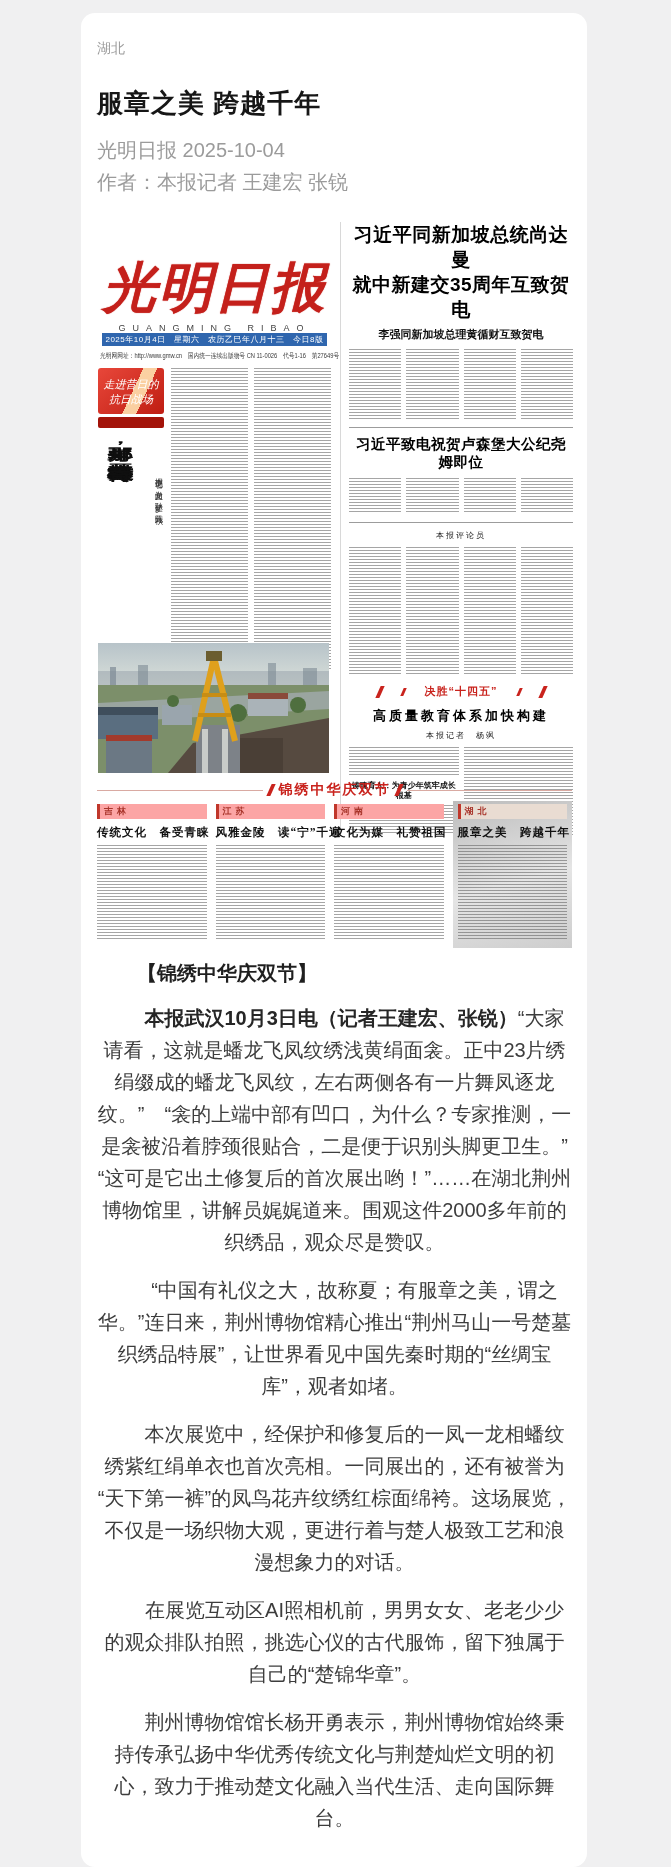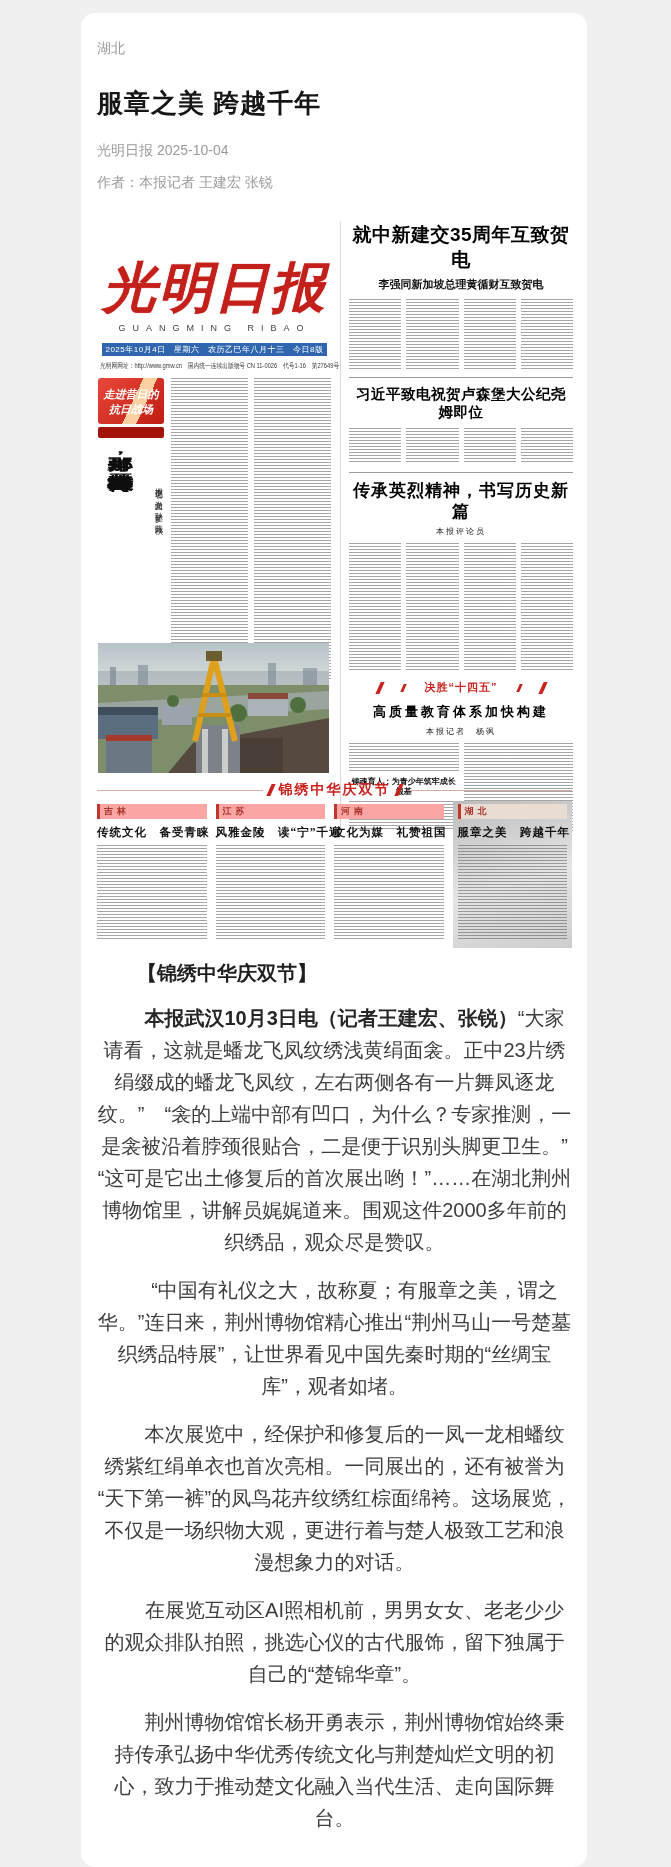--- a/index.html
+++ b/index.html
@@ -11,42 +11,42 @@
   }
   .card{
     position:absolute;left:81px;top:13px;width:506px;height:1854px;
     background:#ffffff;border-radius:14px;
   }
   .inner{padding:25px 15px 0 16px;}
 
   
   .category{font-size:14px;line-height:20px;color:#9b9b9b;}
   .title{font-size:26px;line-height:34px;font-weight:700;color:#161616;margin-top:28px;letter-spacing:1px;}
-  .meta{font-size:14px;line-height:20px;color:#9b9b9b;}
+  .meta{font-size:20px;line-height:20px;color:#9b9b9b;}
   .meta.src{margin-top:20px;}
   .meta.auth{margin-top:12px;}
 
   
   .np{position:relative;margin-top:26px;height:727px;}
   .np-left{position:absolute;left:1px;top:2px;width:233px;}
   .mast-name{
     font-family:"Liberation Serif",serif;font-style:italic;font-weight:700;
     font-size:54px;line-height:64px;letter-spacing:2px;color:#c4201b;text-align:center;
     text-shadow:0 0 1px #c4201b;
     margin-top:36px;
   }
   .mast-latin{text-align:center;font-size:9px;letter-spacing:7px;color:#444;margin-top:3px;}
-  .date-bar{margin:10px 4px 0;background:#2f66ae;color:#fff;font-size:8px;line-height:13px;text-align:center;letter-spacing:.5px;}
+  .date-bar{margin:0 4px 0;background:#2f66ae;color:#fff;font-size:8px;line-height:13px;text-align:center;letter-spacing:.5px;}
   .info-line{margin:5px 0 0 2px;font-size:7px;color:#3a3a3a;white-space:nowrap;transform:scaleX(.82);transform-origin:left;}
 
   .left-row{display:flex;margin-top:7px;height:303px;}
   .promo-col{width:66px;position:relative;flex:none;}
   .promo{
     border-radius:3px;color:#fff;padding:9px 5px 7px;text-align:center;
-    font-style:italic;font-weight:700;font-size:11px;line-height:15px;
+    font-style:italic;font-weight:400;font-size:11px;line-height:15px;
     background:
       linear-gradient(115deg, rgba(255,255,255,0) 52%, rgba(255,225,175,.9) 52% 68%, rgba(255,255,255,0) 68%),
       linear-gradient(140deg,#e8473a,#bf1d12);
   }
   .promo-strip{height:11px;background:#a31309;border-radius:2px;margin-top:3px;}
   .vh-wrap{position:relative;height:212px;margin-top:9px;}
   .v-headline{
     position:absolute;left:5px;top:0;
     writing-mode:vertical-rl;text-orientation:upright;white-space:nowrap;
     font-family:"Liberation Serif",serif;font-weight:900;font-size:26px;line-height:34px;
@@ -179,38 +179,38 @@
           <rect x="104" y="86" width="6" height="44" fill="#c9ccc9"></rect>
           <rect x="124" y="86" width="6" height="44" fill="#c9ccc9"></rect>
           <path d="M116,14 L97,98" stroke="#dfa01c" stroke-width="6" fill="none"></path>
           <path d="M116,14 L137,98" stroke="#dfa01c" stroke-width="6" fill="none"></path>
           <path d="M104,52 L129,52 M100,72 L133,72" stroke="#c78d14" stroke-width="4"></path>
           <rect x="108" y="8" width="16" height="10" fill="#6b5d2f"></rect>
         </svg>
       </div>
 
       <div class="np-right">
+        <div class="h-sans h1line">习近平同新加坡总统尚达曼</div>
         <div class="h-sans h1line">就中新建交35周年互致贺电</div>
         <div class="subhead1">李强同新加坡总理黄循财互致贺电</div>
         <div class="simrow body1">
           <i class="sim"></i>
             <i class="sim"></i>
             <i class="sim"></i>
             <i class="sim"></i>
         </div>
         <hr class="rule">
         <div class="h-sans h2line">习近平致电祝贺卢森堡大公纪尧姆即位</div>
         <div class="simrow body2">
           <i class="sim"></i>
             <i class="sim"></i>
             <i class="sim"></i>
             <i class="sim"></i>
         </div>
         <hr class="rule">
-        <div class="h-serif h3line">传承英烈精神，书写历史新篇</div>
         <div class="npbyline">本报评论员</div>
         <div class="simrow body3">
           <i class="sim"></i>
             <i class="sim"></i>
             <i class="sim"></i>
             <i class="sim"></i>
         </div>
         <div class="label-row">
           <span class="rbar"></span>
             <span class="rbar sm"></span>

